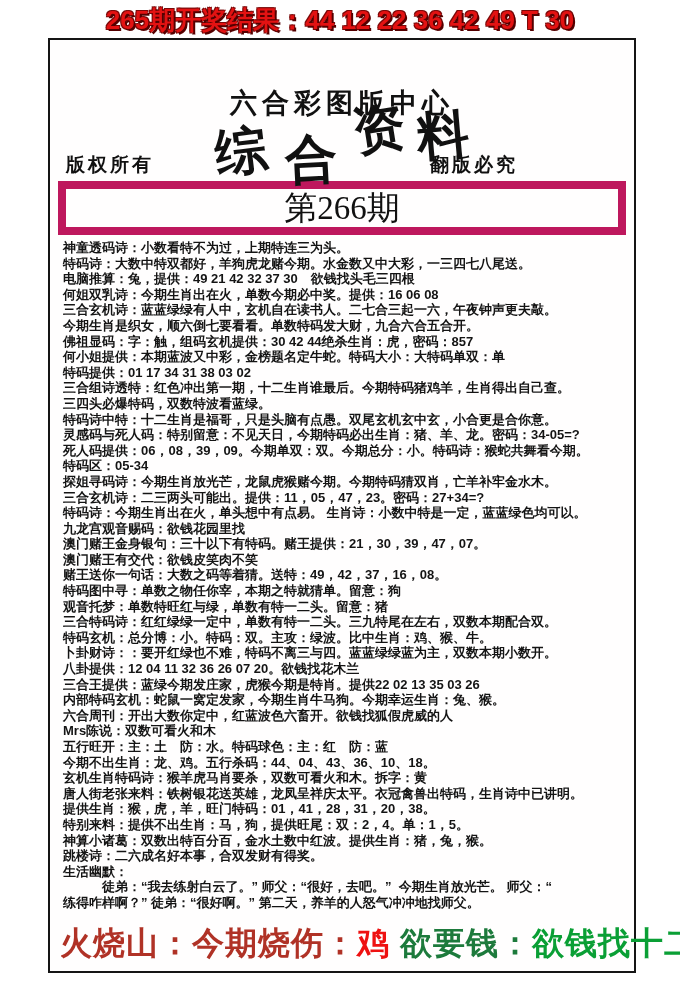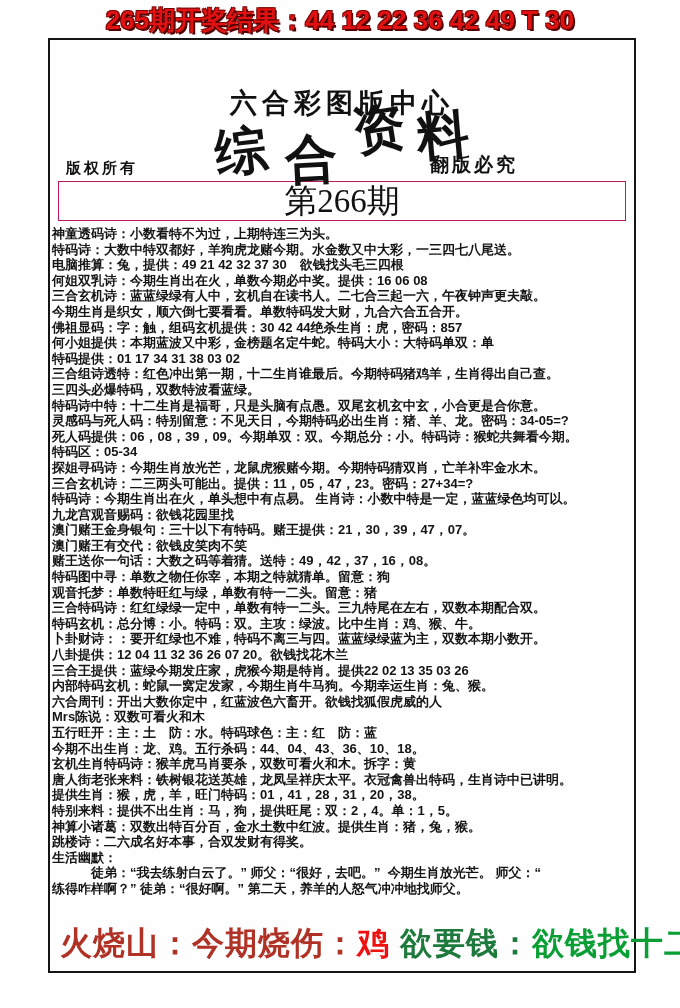--- a/index.html
+++ b/index.html
@@ -16,28 +16,28 @@
   
   .hdr{position:relative;height:101px;margin-top:40px;}
   .hdr-title{text-align:center;padding-top:5px;font-size:27px;font-weight:bold;letter-spacing:5px;}
   .hdr-main{position:absolute;top:26px;left:0;right:0;text-align:center;pointer-events:none;}
   .mt-char{display:inline-block;font-family:"Liberation Serif","DejaVu Serif",serif;
            font-size:52px;font-weight:bold;line-height:1;}
   .mt-char:nth-child(1){transform:translateY(20px) rotate(-7deg);margin-right:18px;}
   .mt-char:nth-child(2){transform:translateY(28px) rotate(-3deg);margin-right:16px;}
   .mt-char:nth-child(3){transform:translateY(-2px) rotate(-9deg);margin-right:12px;}
   .mt-char:nth-child(4){transform:translateY(4px) rotate(-5deg);}
-  .hdr-left{position:absolute;left:16px;bottom:3px;font-size:15px;font-weight:bold;letter-spacing:3px;}
+  .hdr-left{position:absolute;left:16px;bottom:3px;font-size:19px;font-weight:bold;letter-spacing:3px;}
   .hdr-right{position:absolute;right:116px;bottom:3px;font-size:19px;font-weight:bold;letter-spacing:3px;font-family:Liberation Serif, serif;}
   
-  .issue-box{margin:0 8px;border:1px solid #be185d;height:38px;display:flex;
+  .issue-box{margin:0 8px;border:8px solid #be185d;height:38px;display:flex;
              align-items:center;justify-content:center;}
   .issue-label{font-family:"Liberation Serif","DejaVu Serif",serif;font-size:33px;line-height:1;}
   
-  .body-lines{padding:5px 7px 0 2px;}
+  .body-lines{padding:5px 7px 0 13px;}
   .body-line{font-size:13px;line-height:15.6px;font-weight:bold;white-space:pre-wrap;color:#141414;}
   
   .footer-line{position:absolute;left:10px;bottom:5px;font-size:32px;font-weight:bold;
                white-space:pre;letter-spacing:1px;}
   .footer-seg{display:inline;}
 </style>
 </head>
 <body>
 
 <div class="page">

